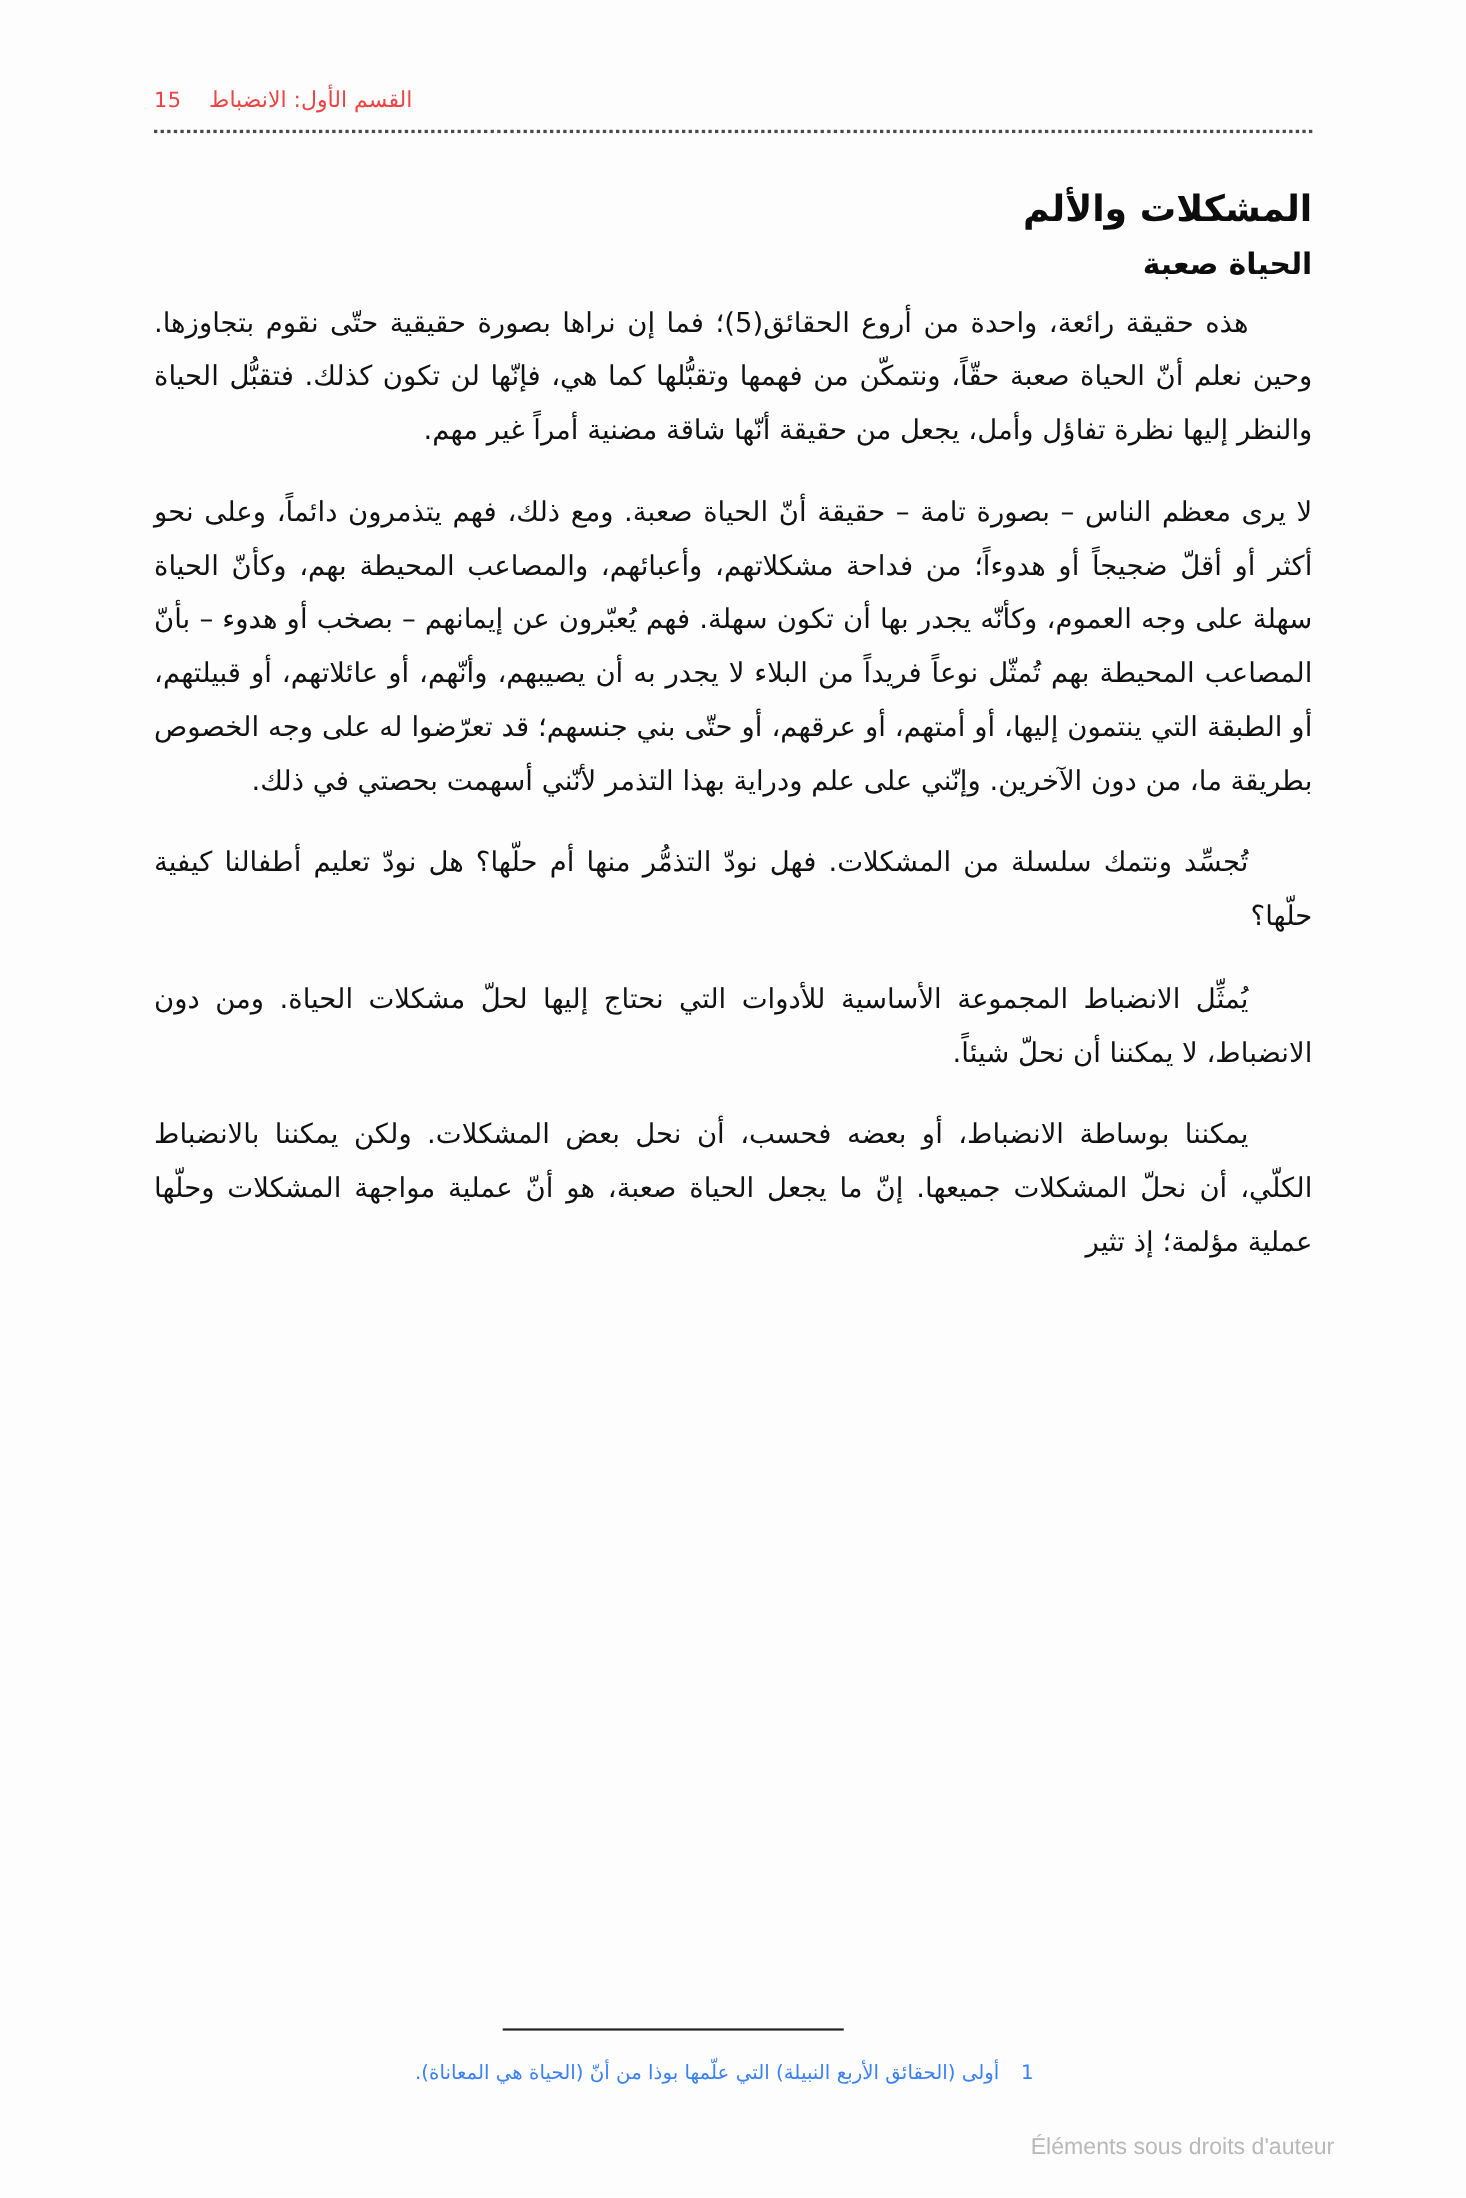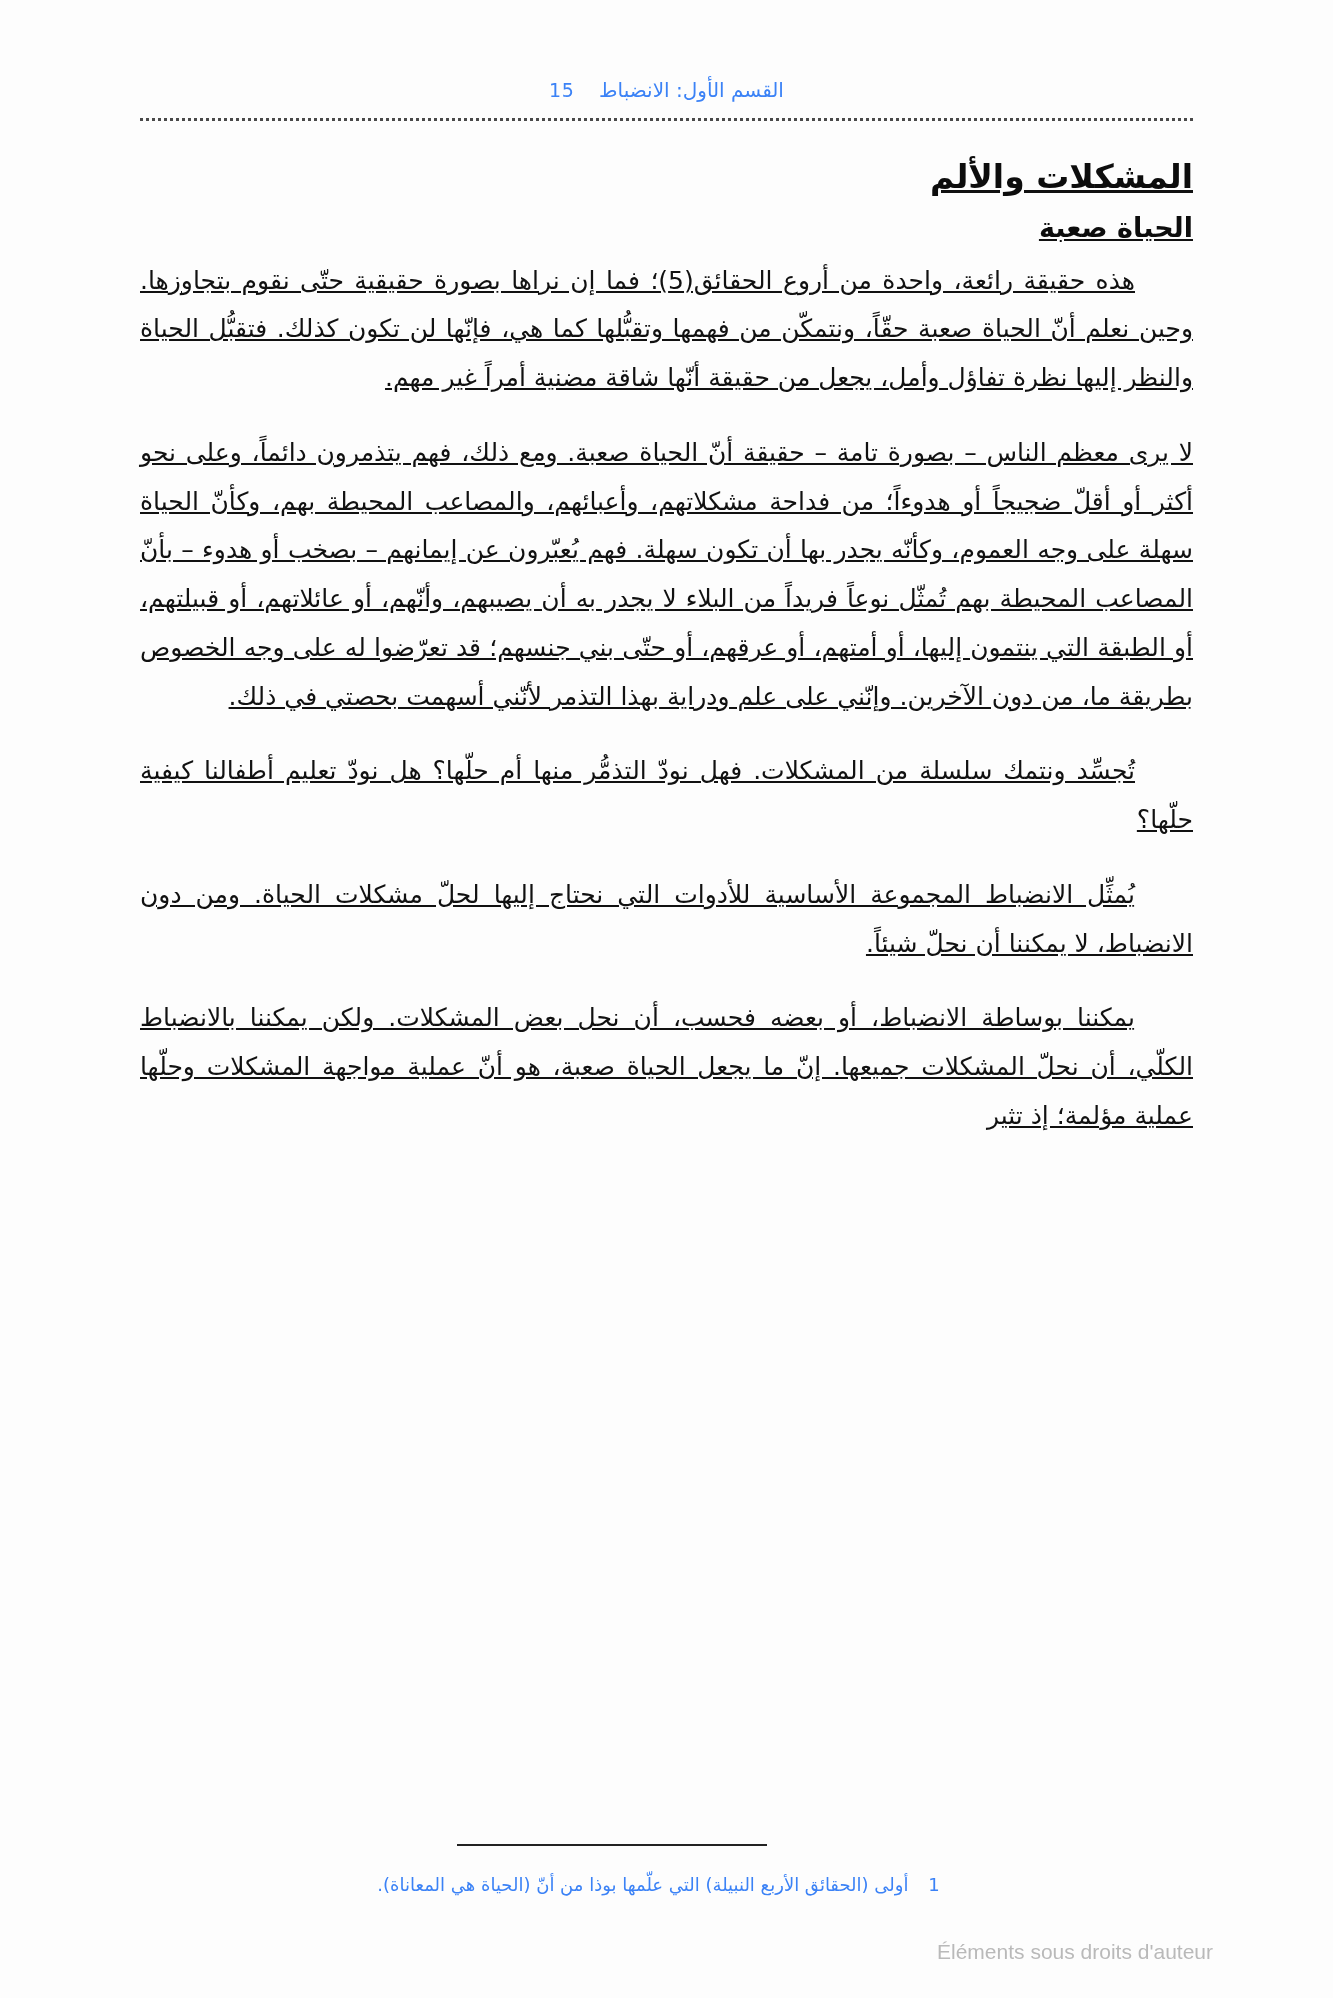--- a/index.html
+++ b/index.html
@@ -22,23 +22,23 @@
     background: #fdfdfd;
   }
 
   
   .running-head {
     position: absolute;
     top: 78px;
     right: 140px;
     left: 140px;
     direction: rtl;
-    text-align: center;
+    text-align: left;
     font-size: 20px;
-    color: #3b82f6;
+    color: #ef4444;
     letter-spacing: 0.5px;
     font-family: "DejaVu Sans", "Liberation Sans", sans-serif;
   }
   .running-head .head-title {
     display: inline-block;
   }
   .running-head .head-page {
     display: inline-block;
     margin-right: 18px;
     font-size: 19px;
@@ -50,26 +50,25 @@
     right: 140px;
     left: 140px;
     height: 4px;
     border-top: 3px dotted #2b2b2b;
     opacity: 0.85;
   }
 
   
   .content {
     position: absolute;
-    top: 152px;
+    top: 165px;
     right: 140px;
     left: 140px;
     direction: rtl;
     text-align: justify;
-    text-decoration: underline;
   }
 
   h1.chapter-title {
     margin: 0 0 8px 0;
     font-size: 33px;
     font-weight: bold;
     text-align: right;
     letter-spacing: 0px;
     line-height: 1.5;
     color: #0d0d0d;

